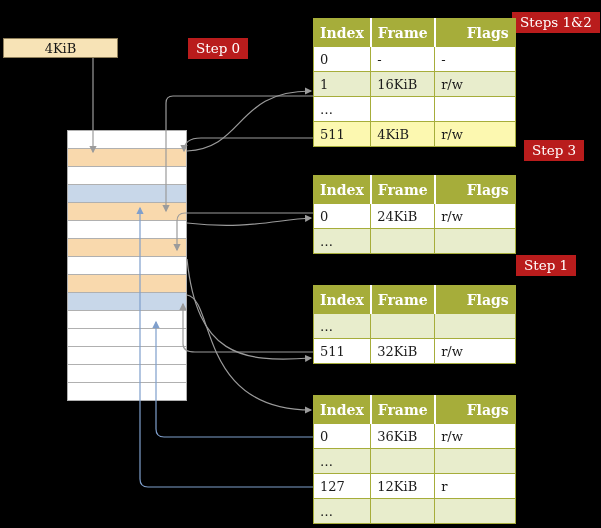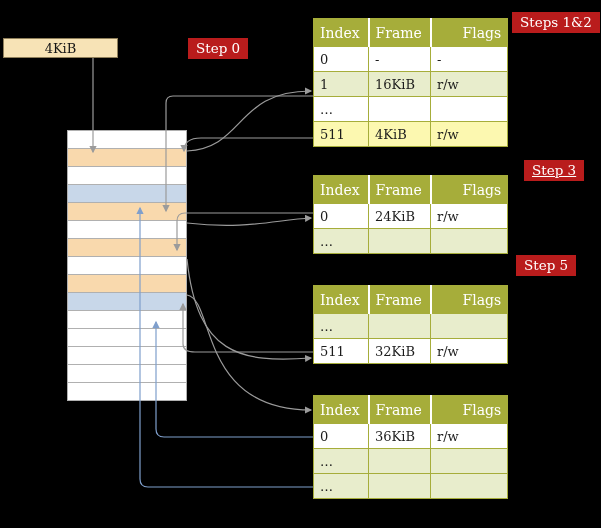--- a/index.html
+++ b/index.html
@@ -15,41 +15,41 @@
     font-size:13px; color:#151515;
   }
 
   
   .step-label {
     position:absolute; background:#b91c1c; color:#fff;
     font-size:13.5px; line-height:1; padding:3.5px 8px; white-space:nowrap;
   }
   #label-steps-1-2 { left:512px; top:12px; }
   #label-step-0    { left:188px; top:38px;text-align:right; }
-  #label-step-3    { left:524px; top:160px;text-decoration:underline; }
+  #label-step-3    { left:524px; top:140px; }
   #label-step-4    { left:516px; top:255px; }
 
   
   .memory { position:absolute; left:67px; top:130px; width:120px; }
   .mem-row { height:19px; border:1px solid #b0b0b0; margin-top:-1px; background:#fff; }
   .mem-row:first-child { margin-top:0; }
   .mem-row[data-color="peach"] { background:#f9d9ad; }
   .mem-row[data-color="blue"]  { background:#c8d7e9; }
   .mem-row[data-color="white"] { background:#ffffff; }
 
   
   table.pt {
     position:absolute; left:313px; border-collapse:collapse;
     background:#fff; font-size:13px; color:#1c1c1c;
     border:1px solid #a6ad3a;
   }
   #table1 { top:18px; }  #table2 { top:175px; }
   #table3 { top:285px; } #table4 { top:395px; }
   .pt th {
-    background:#a6ad3a; color:#fff; font-weight:normal; font-size:14px;
+    background:#a6ad3a; color:#fff; font-weight:bold; font-size:14px;
     height:28px; text-align:left; padding:0 6px;
     border:1px solid #a6ad3a; border-left:2px solid #fff;
   }
   .pt th:first-child { border-left:1px solid #a6ad3a; }
   .pt th.c-index { width:55px; } .pt th.c-frame { width:62px; } .pt th.c-flags { width:50px;padding-left:31px; }
   .pt td { height:25px; padding:0 6px; border:1px solid #a6ad3a; background:#fff; }
   .pt tr[data-bg="green"]  td { background:#e8edcc; }
   .pt tr[data-bg="yellow"] td { background:#fcf8b0; }
   .pt tr[data-bg="white"]  td { background:#ffffff; }
 
@@ -62,21 +62,21 @@
 
 <div class="canvas">
 
   <div class="pointer-box">
     <span>4KiB</span>
   </div>
 
   <div class="step-label" id="label-steps-1-2">Steps 1&amp;2</div>
   <div class="step-label" id="label-step-0">Step 0</div>
   <div class="step-label" id="label-step-3">Step 3</div>
-  <div class="step-label" id="label-step-4">Step 5</div>
+  <div class="step-label" id="label-step-4">Step 1</div>
 
   <div class="memory">
     <div class="mem-row" data-color="white"></div>
     <div class="mem-row" data-color="peach"></div>
     <div class="mem-row" data-color="white"></div>
     <div class="mem-row" data-color="blue"></div>
     <div class="mem-row" data-color="peach"></div>
     <div class="mem-row" data-color="white"></div>
     <div class="mem-row" data-color="peach"></div>
     <div class="mem-row" data-color="white"></div>
@@ -176,20 +176,25 @@
     <tbody>
       <tr data-bg="white">
         <td>0</td>
         <td>36KiB</td>
         <td>r/w</td>
       </tr>
       <tr data-bg="green">
         <td>…</td>
         <td></td>
         <td></td>
+      </tr>
+      <tr data-bg="white">
+        <td>127</td>
+        <td>12KiB</td>
+        <td>r</td>
       </tr>
       <tr data-bg="green">
         <td>…</td>
         <td></td>
         <td></td>
       </tr>
     </tbody>
   </table>
 
   <svg class="arrows" width="601" height="528" viewBox="0 0 601 528">

